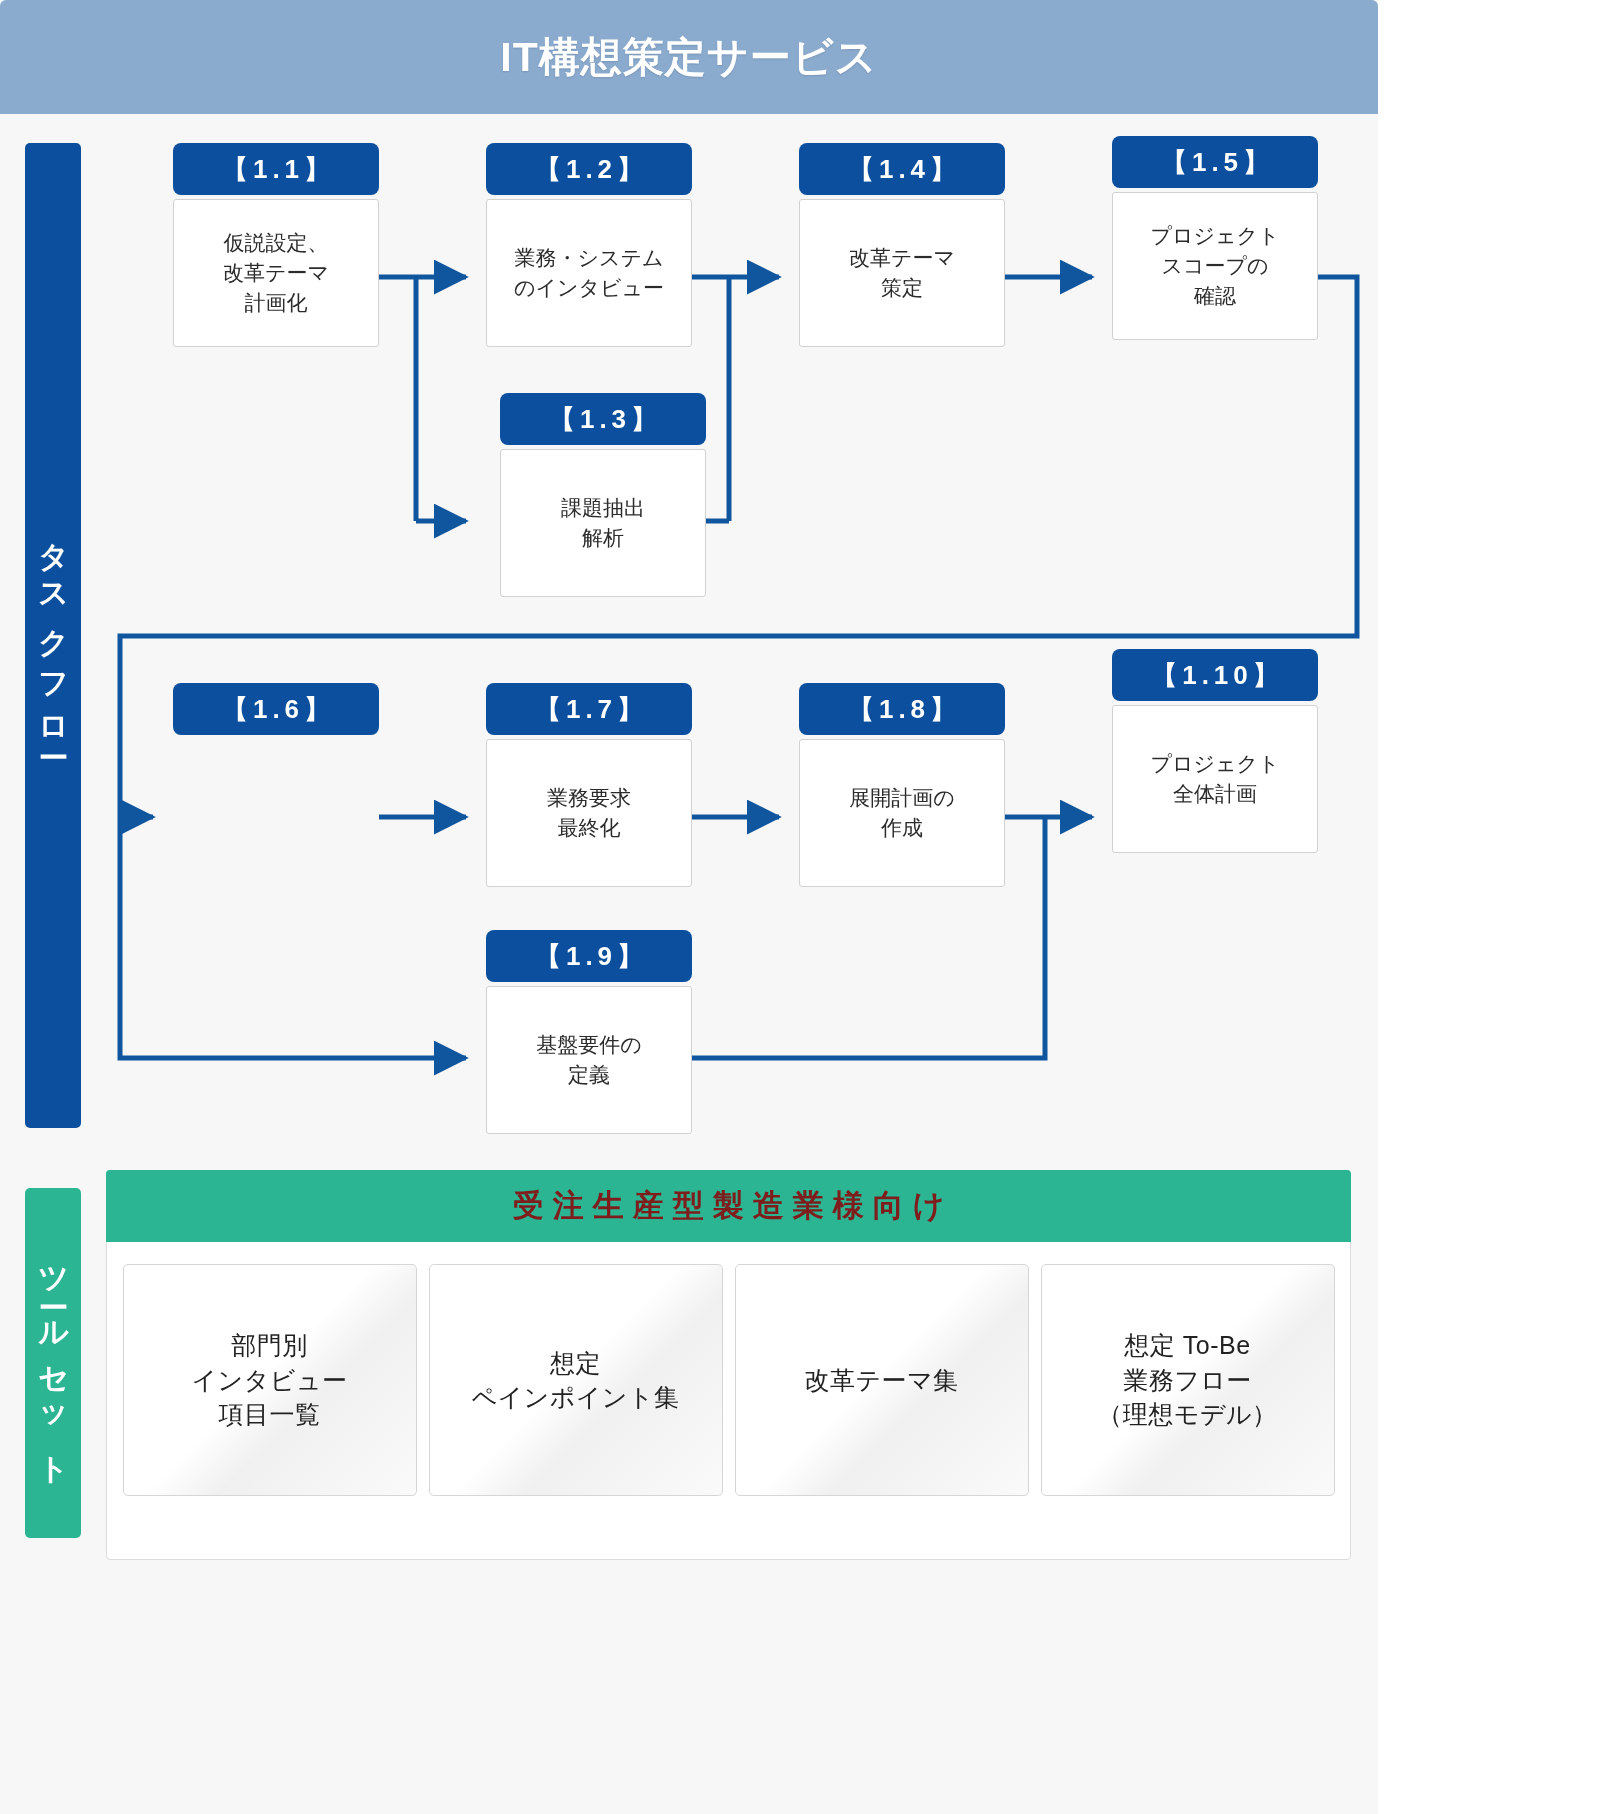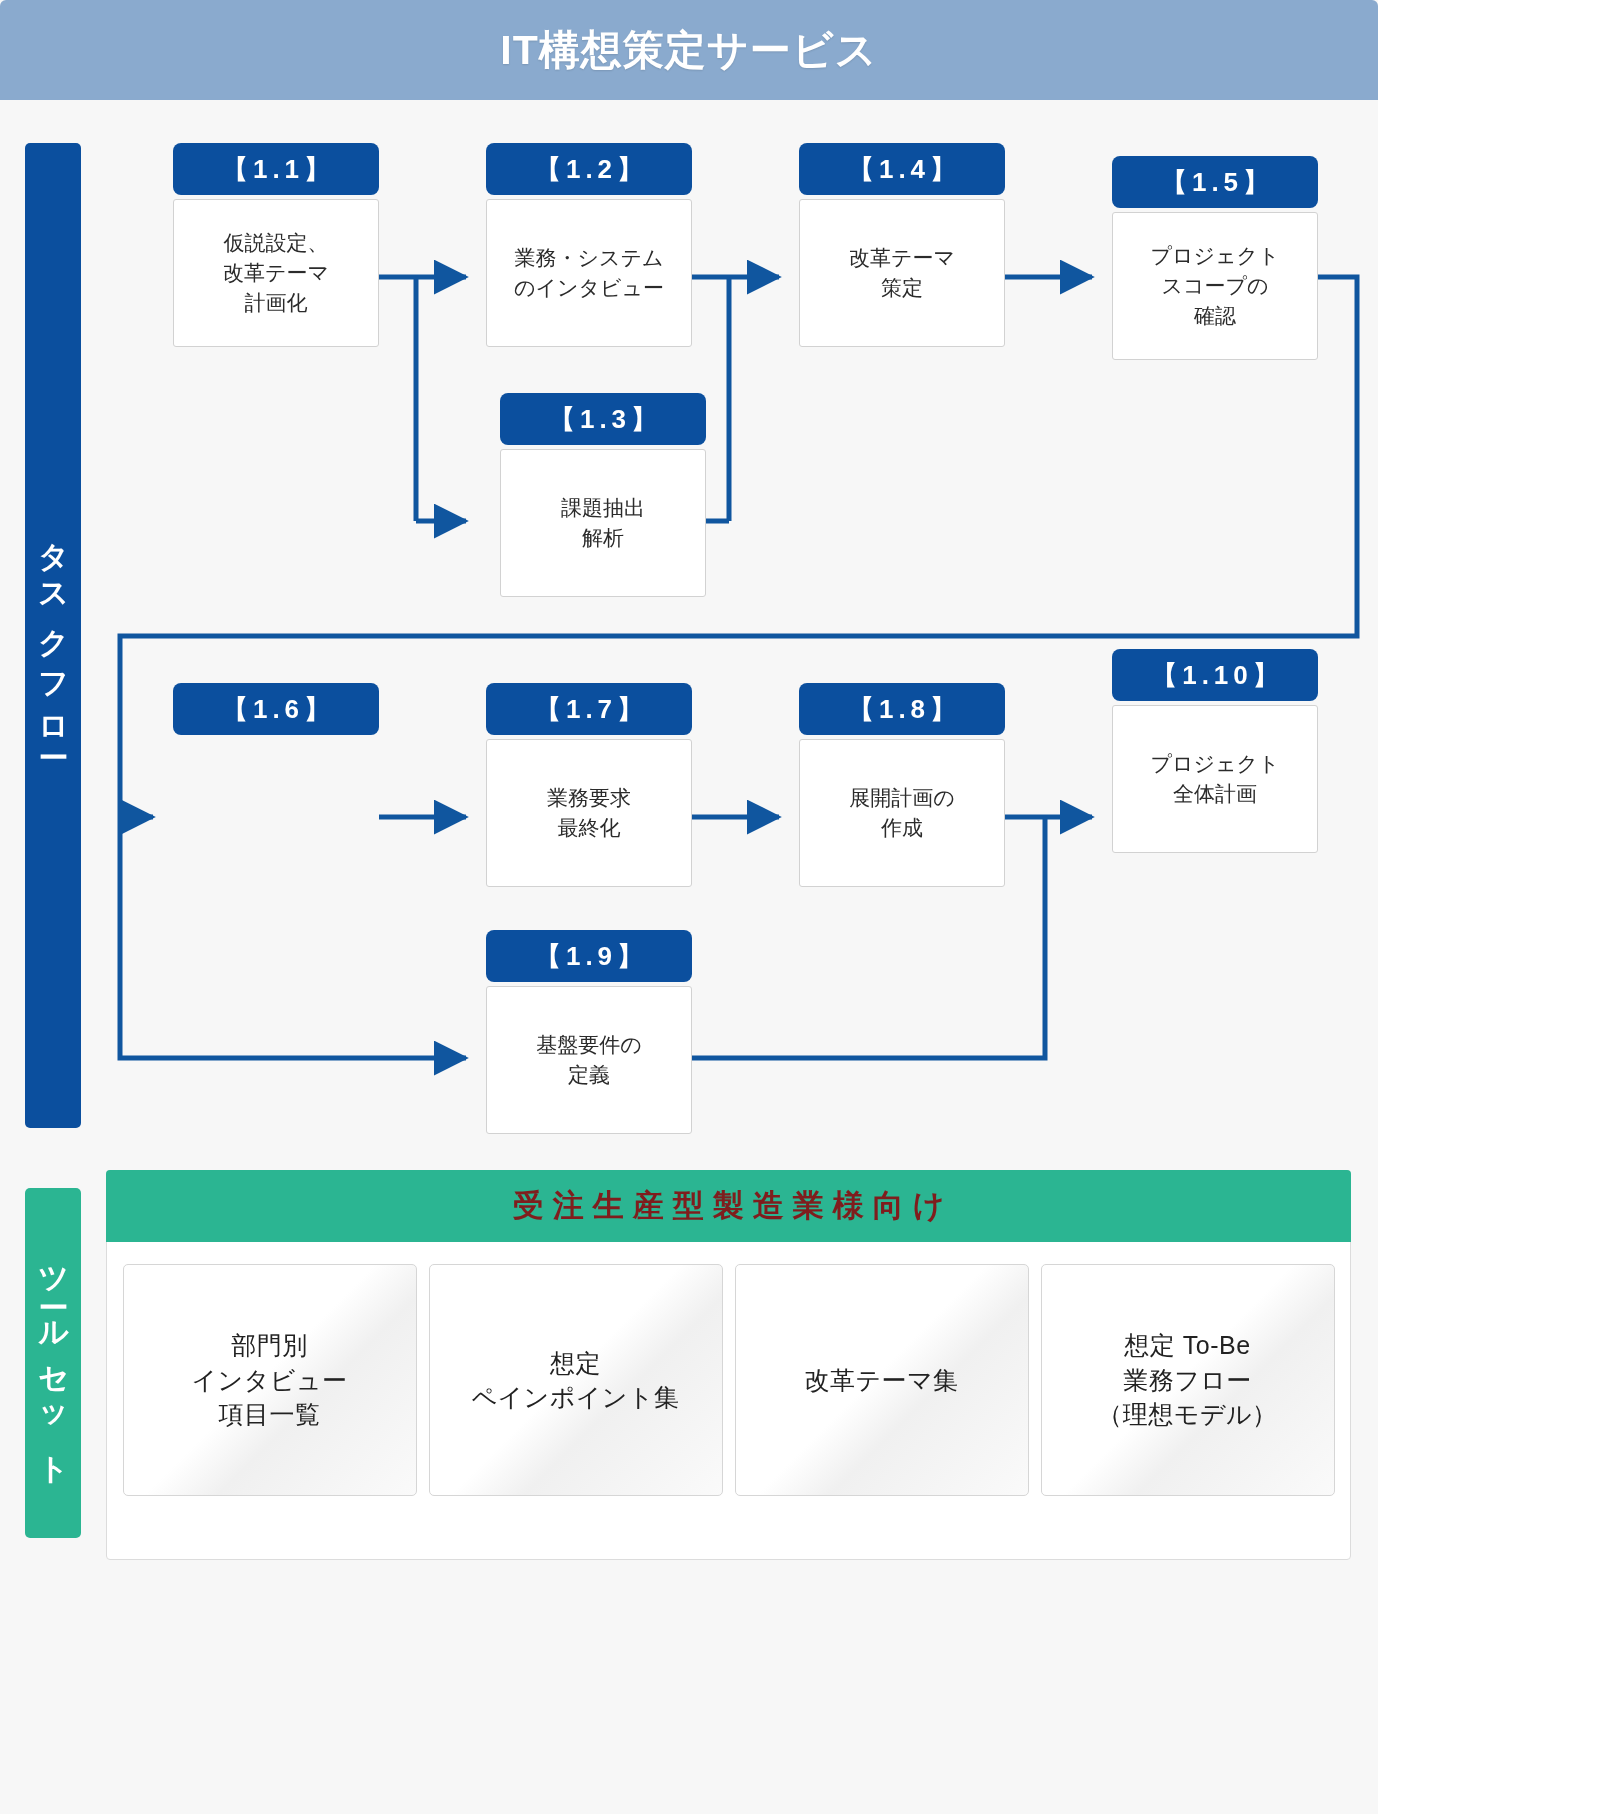--- a/index.html
+++ b/index.html
@@ -2,21 +2,21 @@
 <html><head>
 <meta charset="utf-8">
 <style>
   html,body{margin:0;padding:0;background:#ffffff;}
   body{font-family:"Liberation Sans","DejaVu Sans",sans-serif;}
   #canvas{position:relative;width:1600px;height:1814px;background:#ffffff;overflow:hidden;}
   #frame{position:absolute;left:0;top:0;width:1378px;height:1814px;background:#f7f7f7;}
 
   
   #page-header{
-    position:absolute;left:0;top:0;width:1378px;height:100px;
+    position:absolute;left:0;top:0;width:1378px;height:114px;
     background:#8aaace;
     display:flex;align-items:center;justify-content:center;
     border-radius:6px 6px 0 0;
   }
   #page-header .title{
     color:#ffffff;font-size:41px;font-weight:700;letter-spacing:1px;
     text-shadow:0 1px 2px rgba(0,0,0,.12);
   }
 
   
@@ -47,21 +47,21 @@
     border:1px solid #d2d2d2;border-radius:3px;
     display:flex;align-items:center;justify-content:center;
     text-align:center;color:#2b2b2b;font-size:21px;line-height:1.42;
     white-space:pre-line;box-sizing:border-box;padding:0 6px;
   }
 
   
   #box-1-1{left:173px;top:143px;}
   #box-1-2{left:486px;top:143px;}
   #box-1-4{left:799px;top:143px;}
-  #box-1-5{left:1112px;top:156px;}
+  #box-1-5{left:1112px;top:136px;}
   #box-1-3{left:500px;top:393px;}
   
   #box-1-6{left:173px;top:683px;}
   #box-1-7{left:486px;top:683px;}
   #box-1-8{left:799px;top:683px;}
   #box-1-10{left:1112px;top:649px;}
   #box-1-9{left:486px;top:930px;}
 
   
   #toolset-panel{

